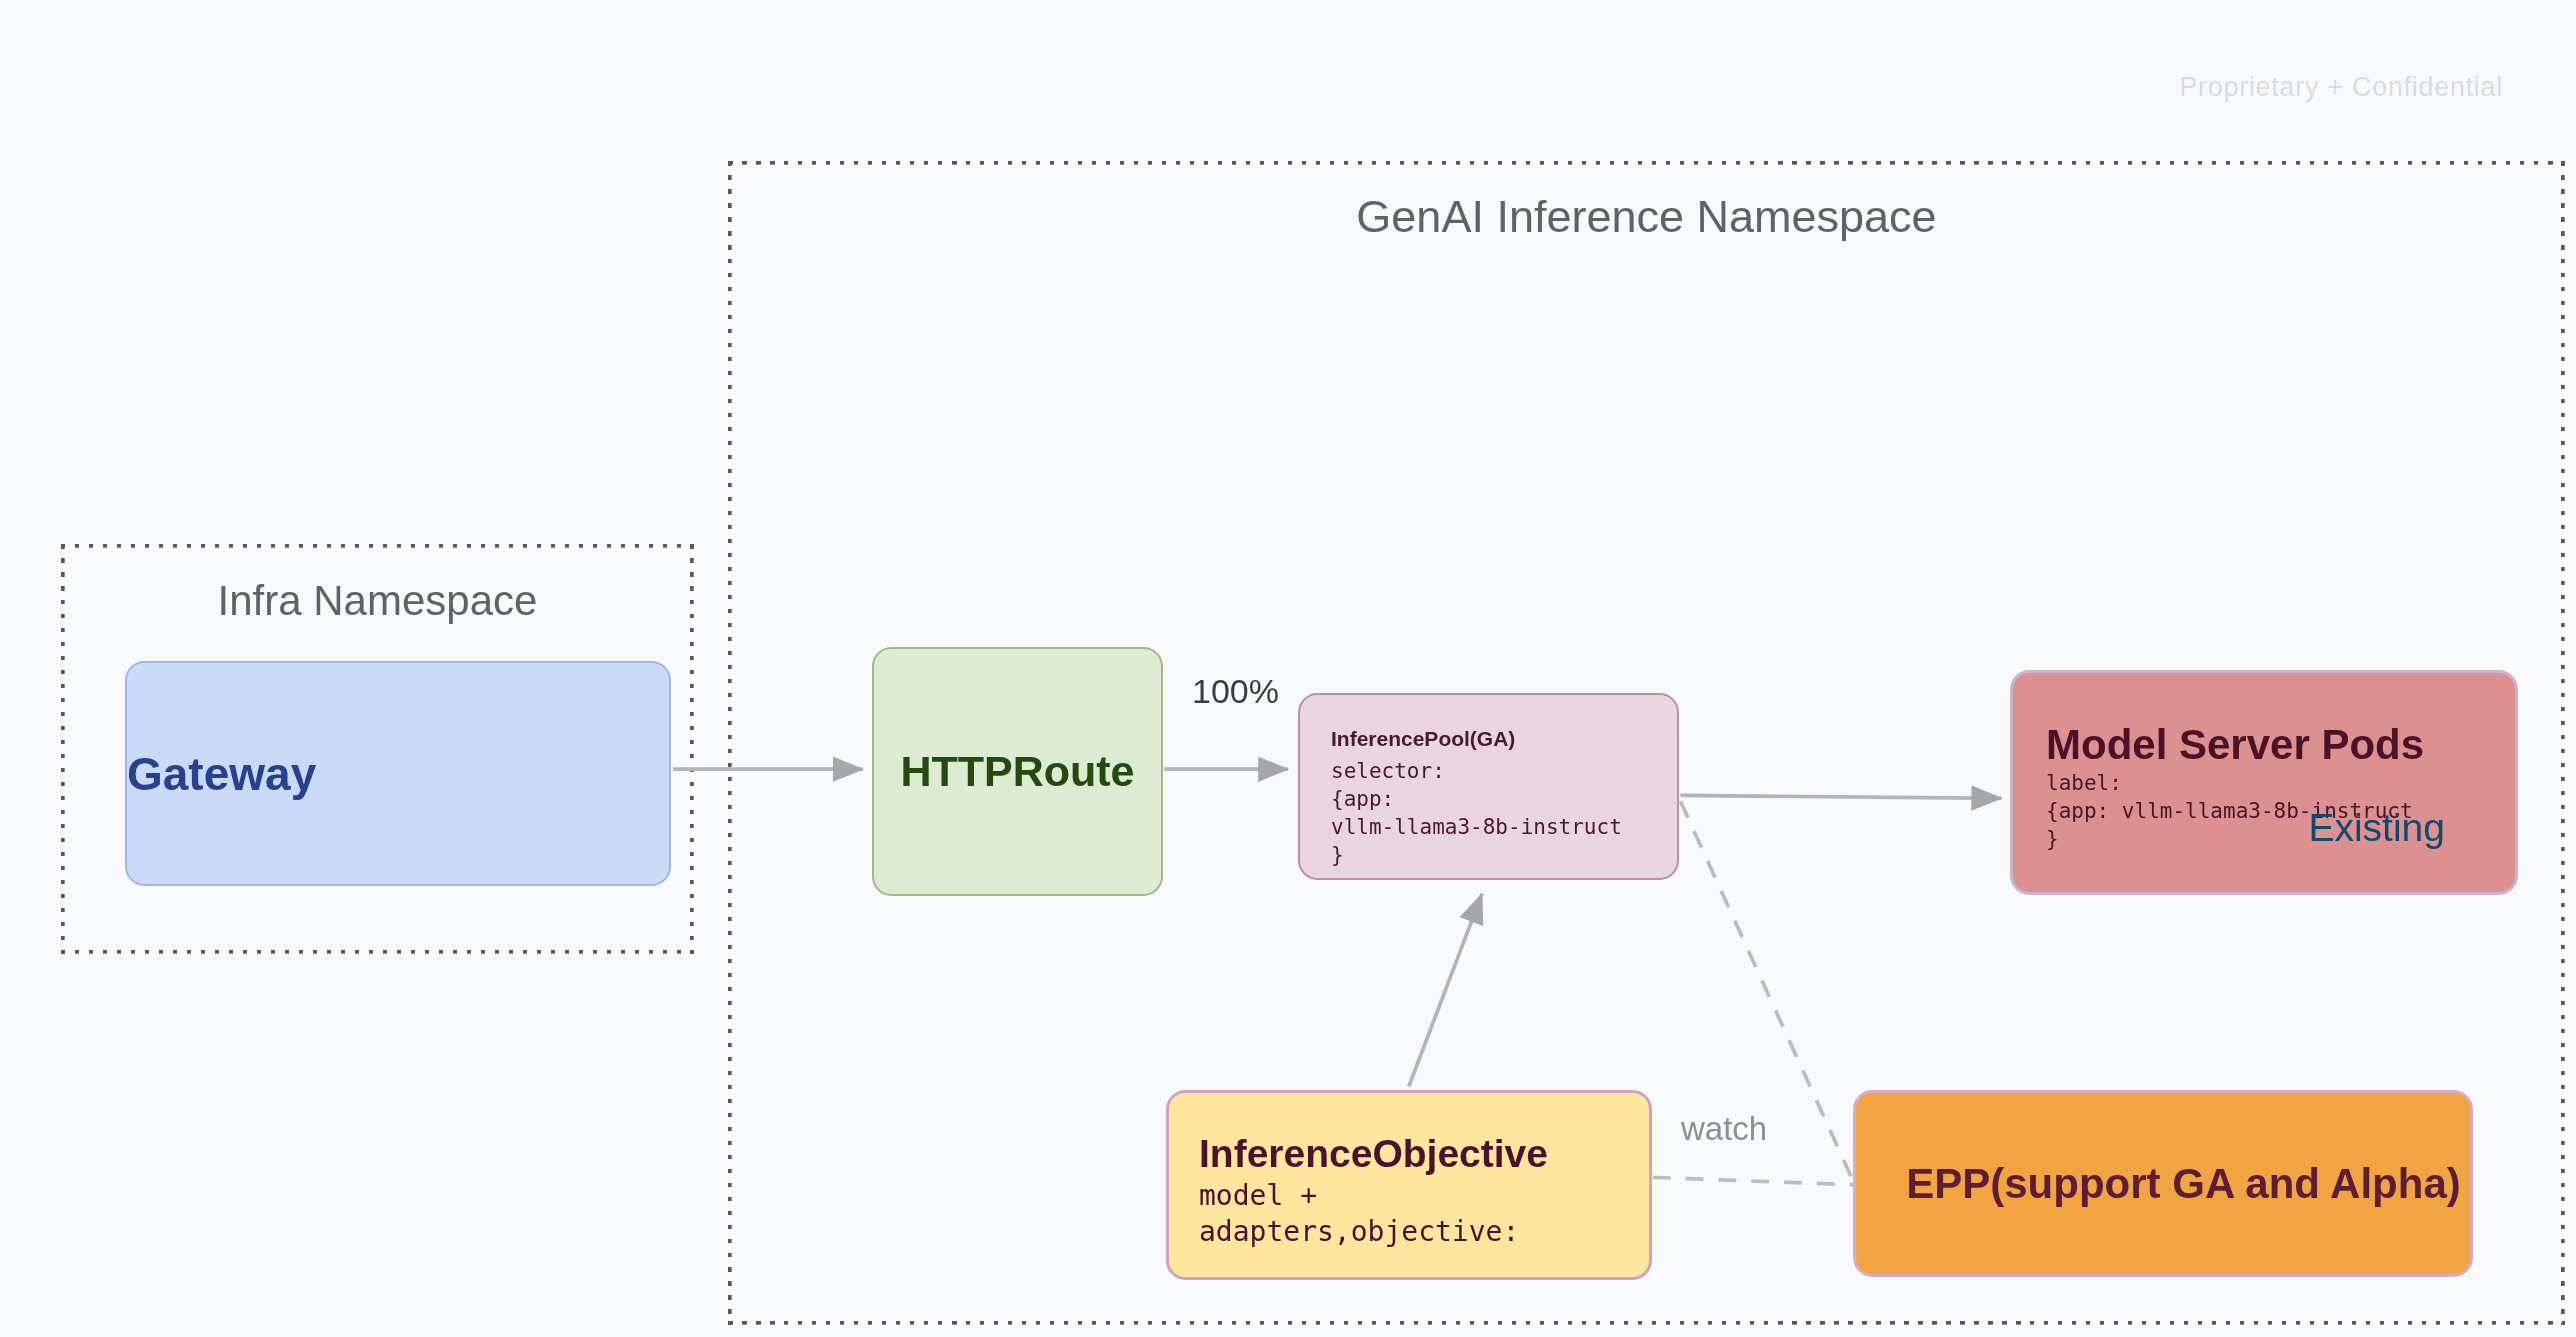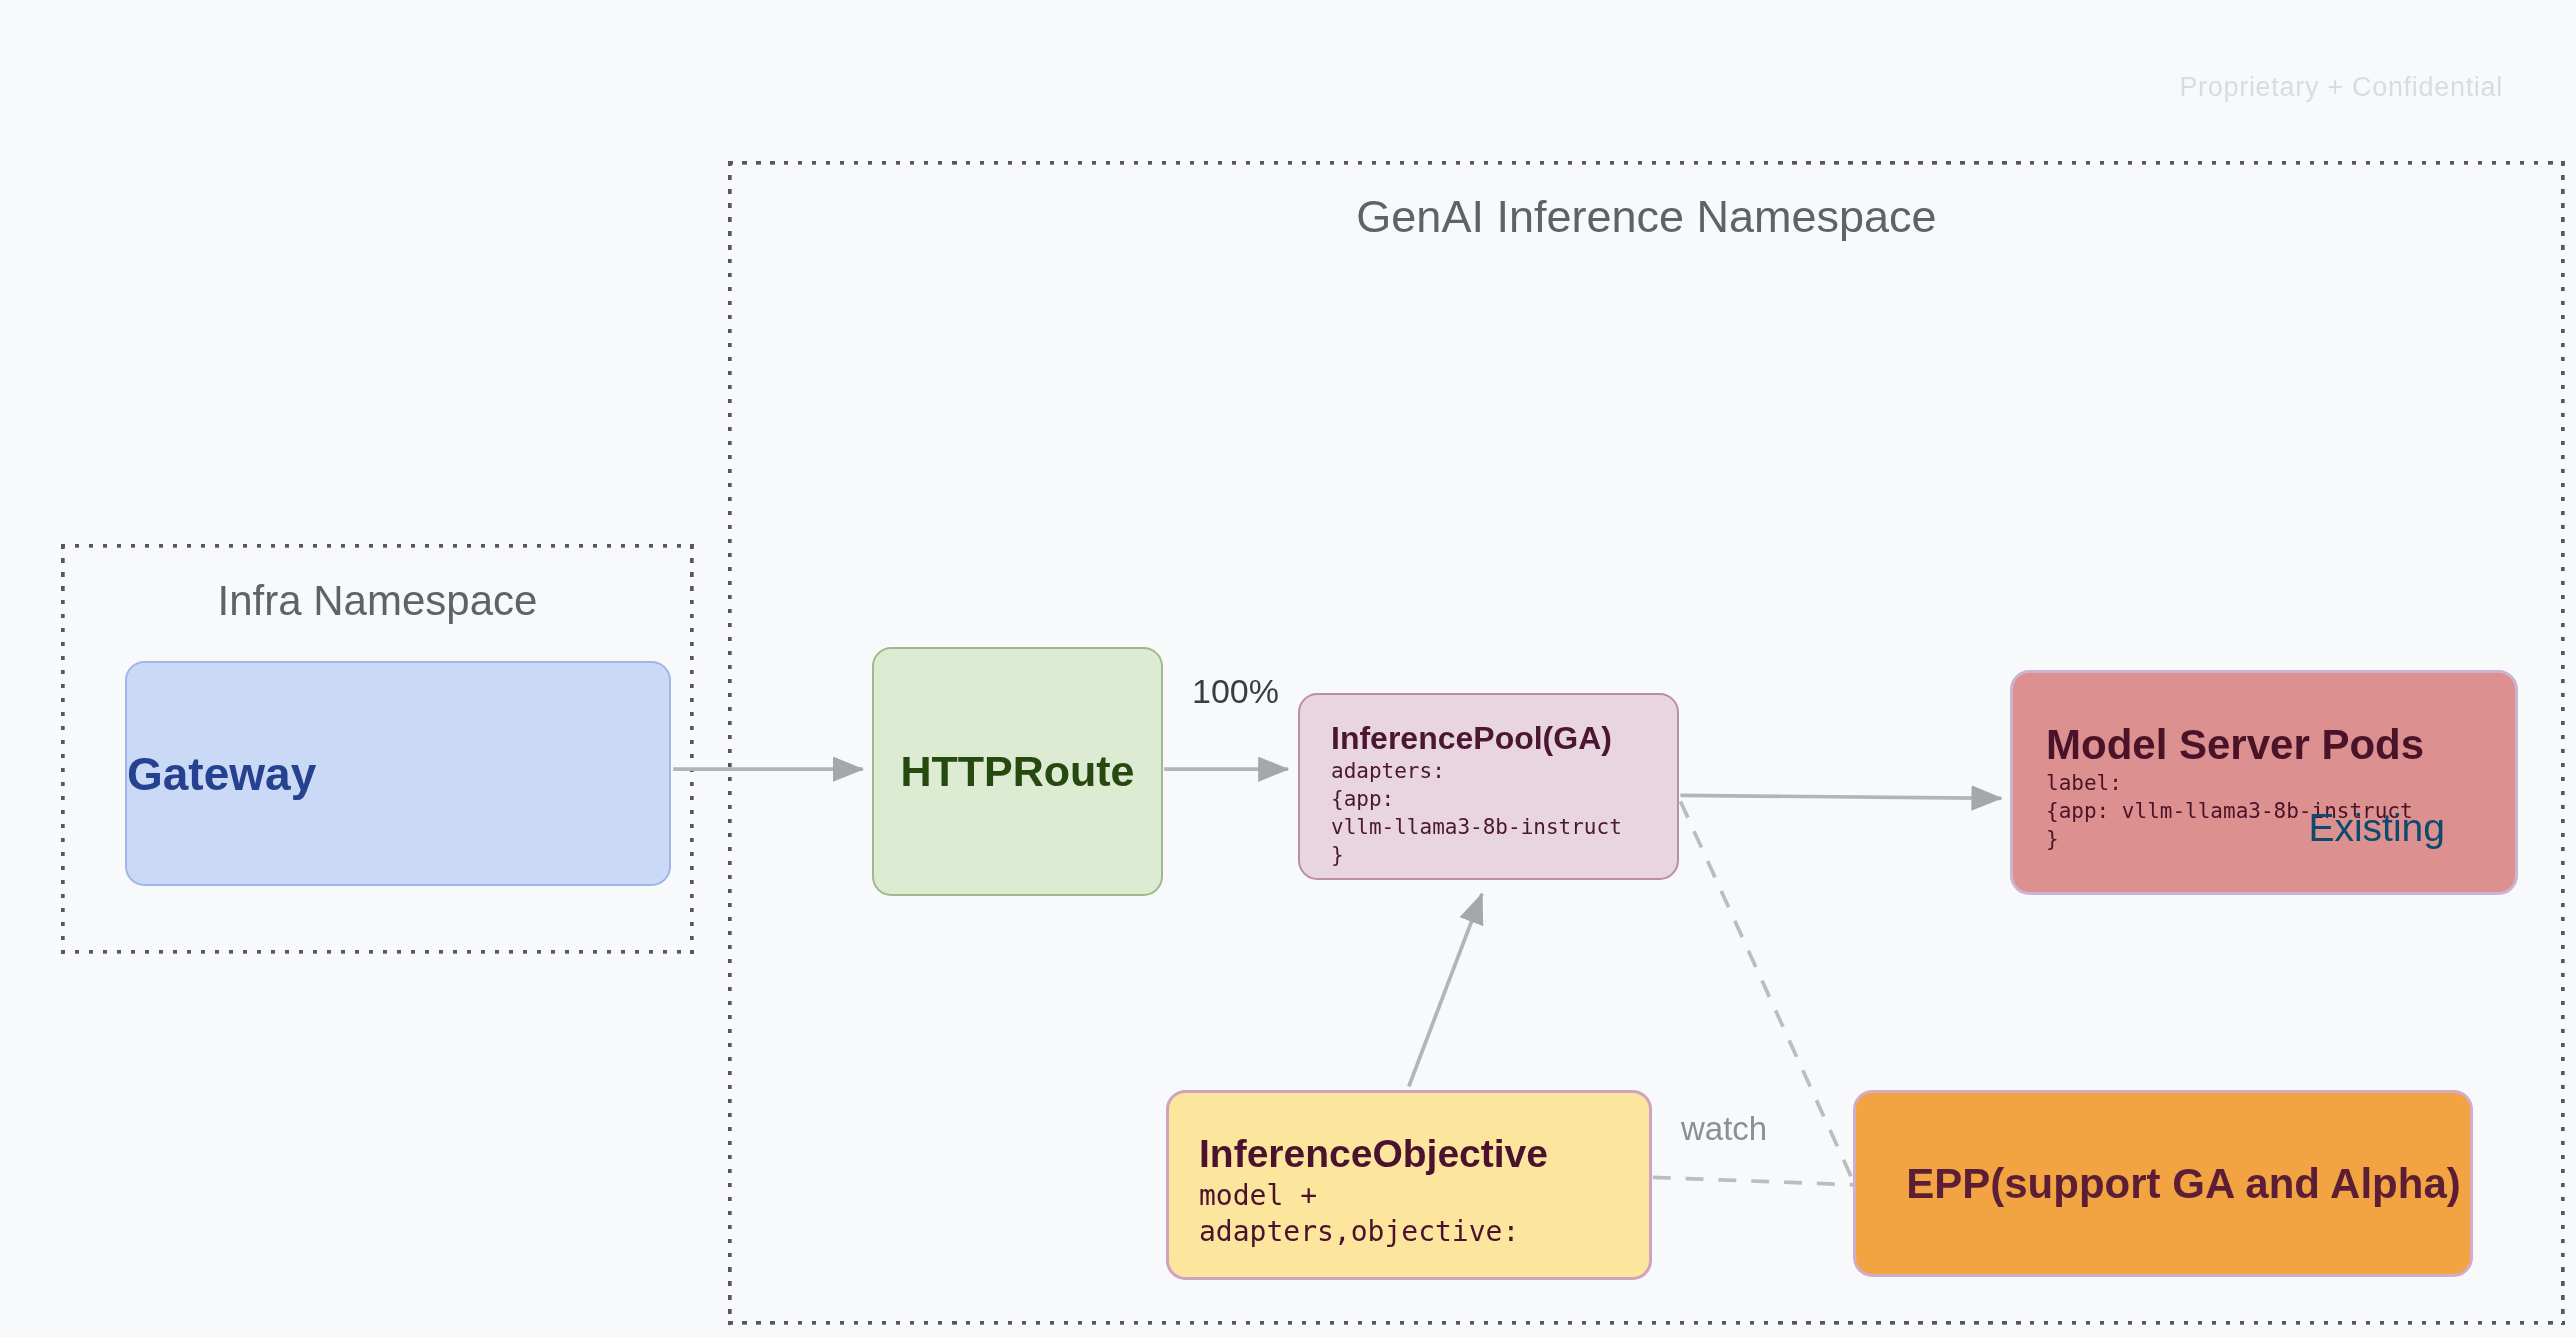--- a/index.html
+++ b/index.html
@@ -57,21 +57,21 @@
   }
   .node-httproute {
     left:872px; top:647px; width:291px; height:249px;
     border:2.2px solid; display:flex; align-items:center; justify-content:center;
     font-size:43px; font-weight:bold;
   }
   .node-pool {
     left:1298px; top:693px; width:381px; height:187px;
     border:2.2px solid; padding:25px 0 0 31px;
   }
-  .node-pool .title { font-size:32px; line-height:37px; }
+  .node-pool .title { font-size:21px; line-height:37px; }
   .node-pool .code  { font-size:21px; line-height:28px; }
 
   .node-pods {
     left:2010px; top:670px; width:508px; height:225px;
     border:3px solid; padding:48px 0 0 33px;
   }
   .node-pods .title { font-size:42px; line-height:48px; }
   .node-pods .code  { font-size:21px; line-height:28px; }
   .node-pods .tag {
     position:absolute; right:70px; bottom:42px;
@@ -126,21 +126,21 @@
   <div class="node node-gateway" style="background: rgb(201, 217, 246); border-color: rgb(160, 182, 232); color: rgb(38, 65, 143);">
     <span>Gateway</span>
   </div>
 
   <div class="node node-httproute" style="background: rgb(220, 235, 210); border-color: rgb(158, 186, 140); color: rgb(37, 73, 15);">
     <span>HTTPRoute</span>
   </div>
 
   <div class="node node-pool" style="background: rgb(232, 213, 223); border-color: rgb(187, 142, 168); color: rgb(74, 22, 48);">
     <div class="title">InferencePool(GA)</div>
-    <div class="code">adapters:</div>
+    <div class="code">selector:</div>
     <div class="code">{app:</div>
     <div class="code">vllm-llama3-8b-instruct</div>
     <div class="code">}</div>
   </div>
 
   <div class="node node-pods" style="background: rgb(221, 144, 144); border-color: rgb(204, 179, 212); color: rgb(74, 19, 40);">
     <div class="title">Model Server Pods</div>
     <div class="code">label:</div>
     <div class="code">{app: vllm-llama3-8b-instruct</div>
     <div class="code">}</div>

